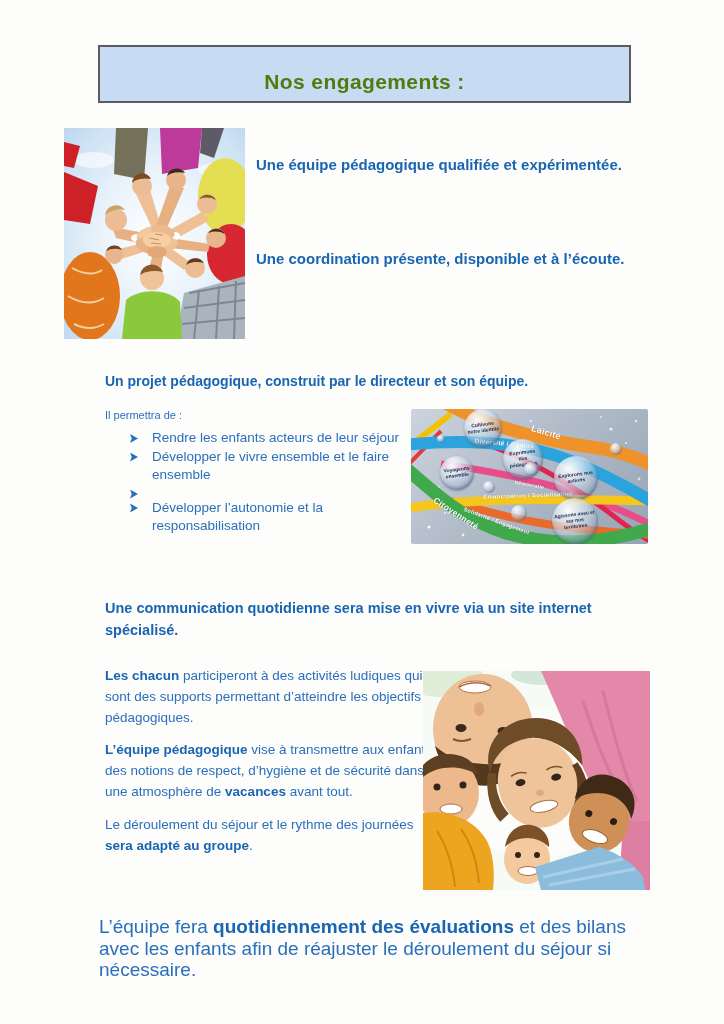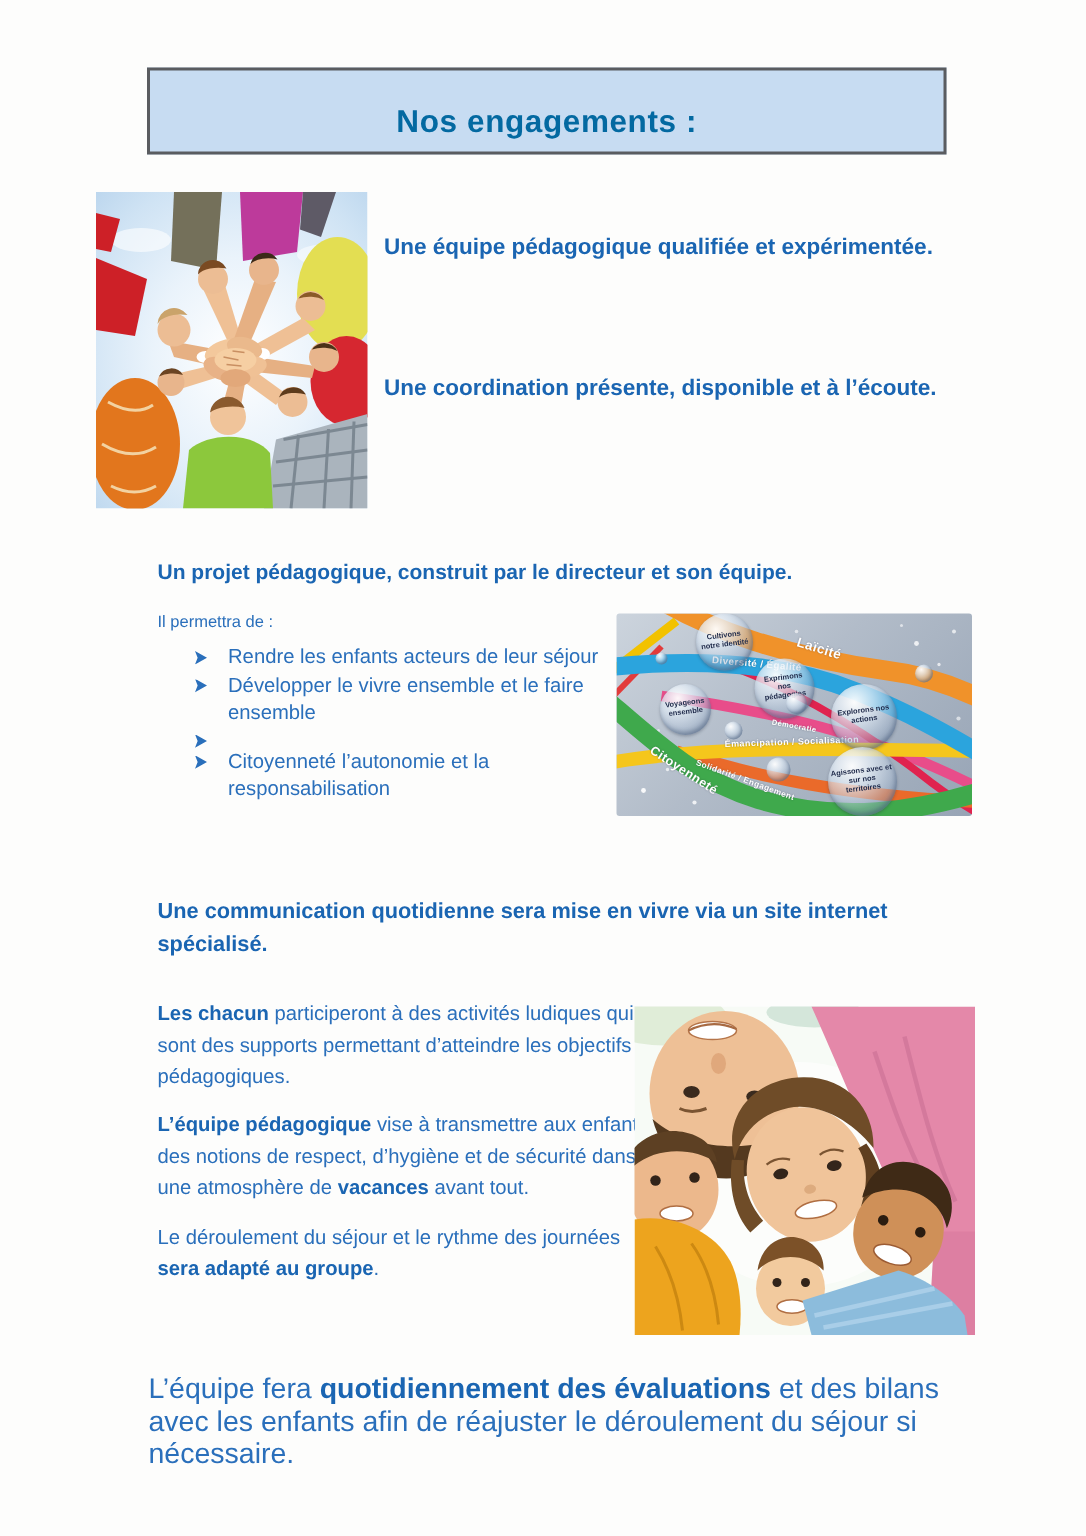--- a/index.html
+++ b/index.html
@@ -1,21 +1,21 @@
 <!DOCTYPE html>
 <html><head>
 <meta charset="utf-8">
 <style>
   html,body{margin:0;padding:0;background:#e8e8e8;}
   .page{position:relative;width:724px;height:1024px;background:#fdfdfc;overflow:hidden;
         font-family:"Liberation Sans",sans-serif;margin:0 auto;}
   
   .header-box{position:absolute;left:98px;top:45px;width:533px;height:58px;background:#c7dcf2;
         border:2px solid #5a5c60;box-sizing:border-box;display:flex;align-items:flex-end;justify-content:center;}
-  .header-title{font-size:21px;font-weight:bold;color:#0369a1;letter-spacing:.4px;padding-bottom:7px;}
+  .header-title{font-size:21px;font-weight:bold;color:#4d7c0f;letter-spacing:.4px;padding-bottom:7px;}
   
   .photo{position:absolute;display:block;}
   .photo1{left:64px;top:128px;}
   .photo2{left:423px;top:671px;}
   
   .blue-bold{color:#1a65b2;font-weight:bold;}
   .blue{color:#2a6fbb;}
   .commit{position:absolute;left:256px;font-size:15px;white-space:nowrap;}
   .commit1{top:156px;}
   .commit2{top:250px;}
@@ -149,21 +149,21 @@
     </div>
     <div class="bullet blue">
       <span class="arrow"></span>
       <span class="txt">Développer le vivre ensemble et le faire ensemble</span>
     </div>
     <div class="bullet blue">
       <span class="arrow"></span>
     </div>
     <div class="bullet blue">
       <span class="arrow"></span>
-      <span class="txt">Citoyenneté l’autonomie et la responsabilisation</span>
+      <span class="txt">Développer l’autonomie et la responsabilisation</span>
     </div>
   </div>
 
   <div class="values-graphic">
     <svg width="237" height="135" viewBox="0 0 237 135">
 
       <g fill="#ffffff">
         <circle cx="18" cy="118" r="1.6" opacity=".9"></circle>
           <circle cx="34" cy="104" r="1.1" opacity=".7"></circle>
         <circle cx="52" cy="126" r="1.4" opacity=".8"></circle>

